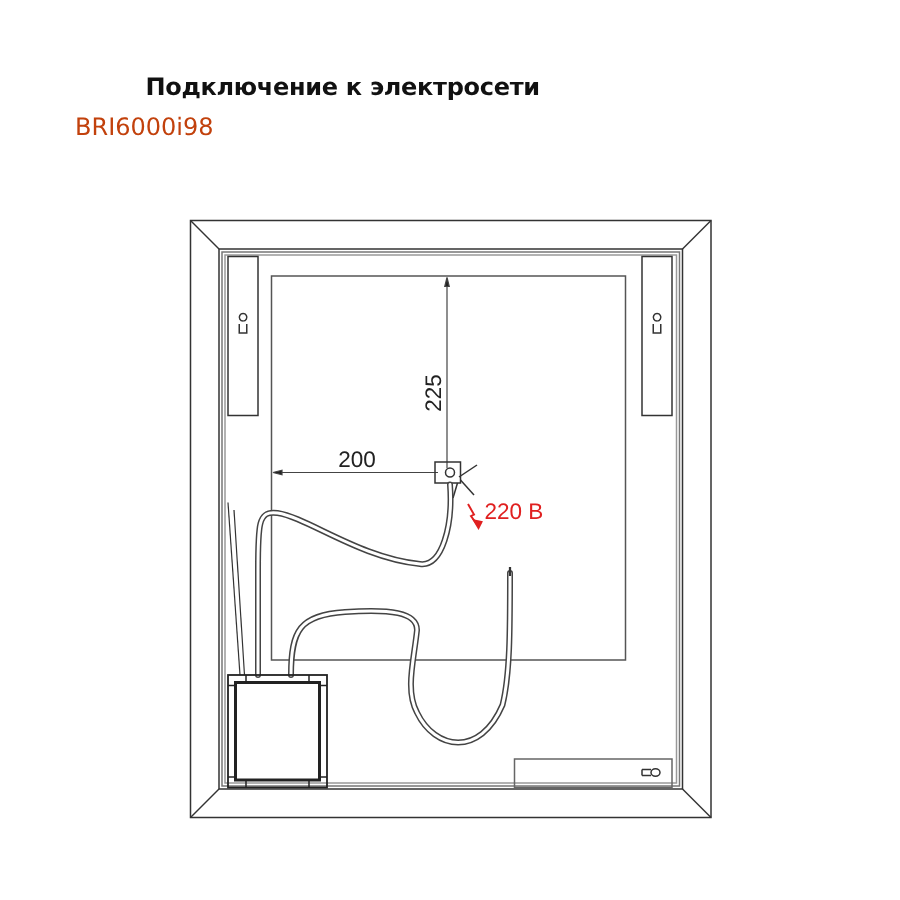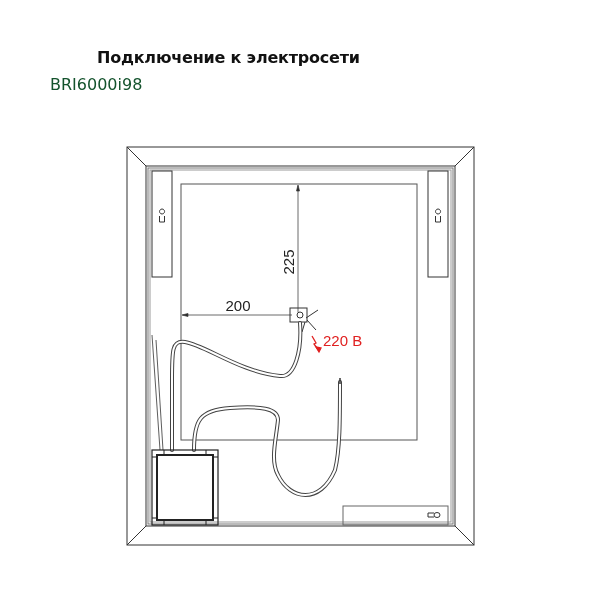--- a/index.html
+++ b/index.html
@@ -1,18 +1,18 @@
 <!DOCTYPE html>
 <html><head>
 <meta charset="utf-8">
 <style>
   html, body { margin:0; padding:0; background:#ffffff; }
   body { width:600px; height:600px; position:relative; overflow:hidden; font-family:"Liberation Sans", sans-serif; }
   .title { position:absolute; left:50px; top:48px; font-size:16px; font-weight:bold; color:#111; font-family:"DejaVu Sans", sans-serif; letter-spacing:-0.2px;margin-left:47px; }
-  .subtitle { position:absolute; left:50px; top:75px; font-size:16px; color:#14532d; font-family:"DejaVu Sans", sans-serif; }
+  .subtitle { position:absolute; left:50px; top:75px; font-size:16px; color:#c2410c; font-family:"DejaVu Sans", sans-serif; }
   svg { position:absolute; left:0; top:0; }
   .dim { font-family:"Liberation Sans", sans-serif; font-size:15px; fill:#222; }
   .volt { font-family:"Liberation Sans", sans-serif; font-size:15px; fill:#e02020; }
 </style>
 </head>
 <body>
 
 <div class="title">Подключение к электросети</div>
 <div class="subtitle">BRI6000i98</div>
 

